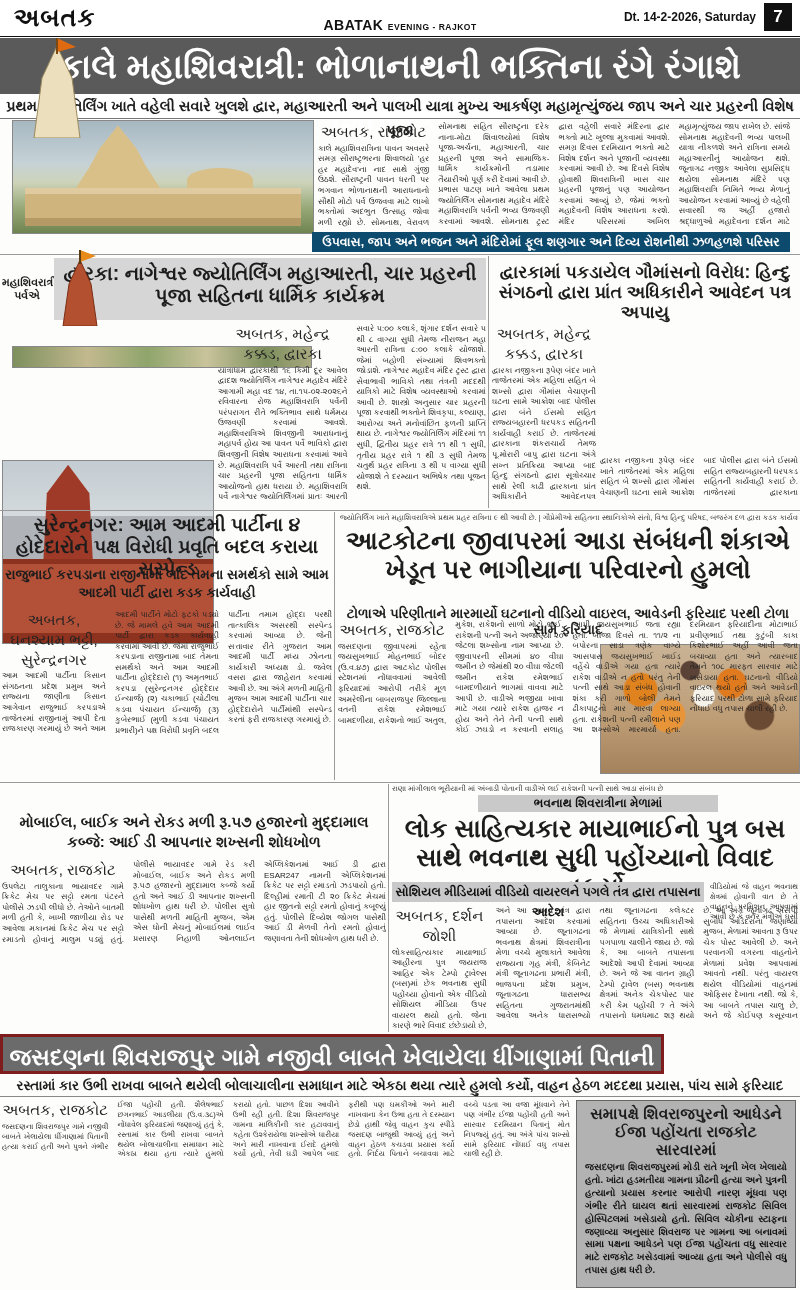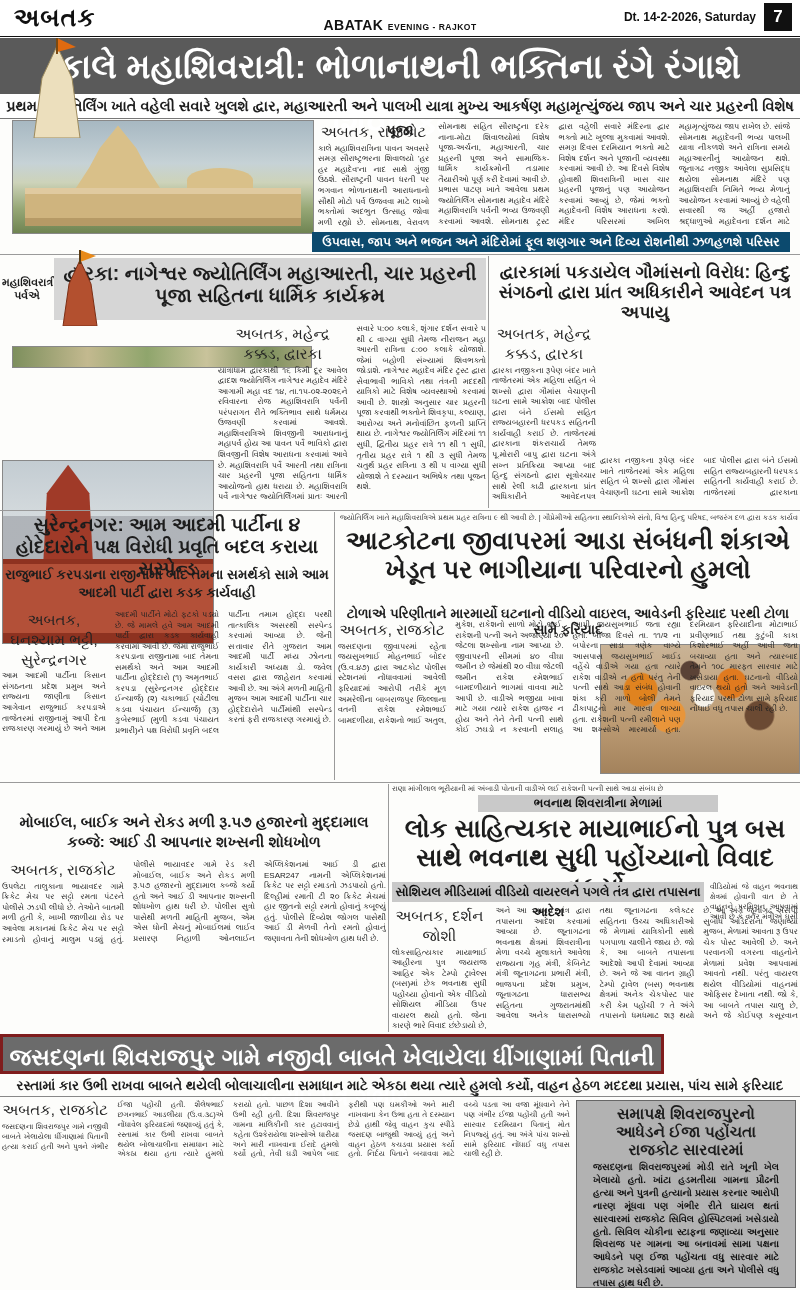--- a/index.html
+++ b/index.html
@@ -169,18 +169,18 @@
   </div>
 
   <div class="abs banner" style="left:0;top:1034px;width:664px;height:40px;background:#6b6b6b;font-size:23px;line-height:40px;border:3px solid #7f1d1d;box-sizing:border-box;">જસદણના શિવરાજપુર ગામે નજીવી બાબતે ખેલાયેલા ધીંગાણામાં પિતાની હત્યા: પુત્ર ગંભીર</div>
   <div class="abs hl" style="left:0;top:1076px;width:800px;height:20px;font-size:13.5px;line-height:20px;border-bottom:1px solid #888;">રસ્તામાં કાર ઉભી રાખવા બાબતે થયેલી બોલાચાલીના સમાધાન માટે એકઠા થયા ત્યારે હુમલો કર્યો, વાહન હેઠળ મદદથા પ્રયાસ, પાંચ સામે ફરિયાદ</div>
 
   <div class="abs body-cols" style="left:2px;top:1100px;width:568px;height:188px;column-count:5;font-size:7.5px;">
     <span class="dateline">અબતક, રાજકોટ</span>
     <span>જસદણના શિવરાજપુર ગામે નજીવી બાબતે ખેલાયેલા ધીંગાણામાં પિતાની હત્યા કરાઈ હતી અને પુત્રને ગંભીર ઈજા પહોંચી હતી. શૈલેષભાઈ છગનભાઈ આડલીયા (ઉ.વ.૩૮)એ નોંધાવેલ ફરિયાદમાં જણાવ્યું હતું કે, રસ્તામાં કાર ઉભી રાખવા બાબતે થયેલ બોલાચાલીના સમાધાન માટે એકઠા થયા હતા ત્યારે હુમલો કરાયો હતો. પાછળ દિશા આવીને ઉભી રહી હતી. દિશા શિવરાજપુર ગામના માલિકીની કાર હટાવવાનું કહેતા ઉશ્કેરાયેલા શખ્સોએ ધારીયા અને મારી નાખવાના ઈરાદે હુમલો કર્યો હતો, તેવી ઘડી આપેલ બાદ ફરીથી પણ ઘમકીઓ અને મારી નાખવાના કેન ઉભા હતા તે દરમ્યાન છેડો હાથી જેવુ વાહન કુચ સ્પીડે જસદણ બાજુથી આવ્યું હતું અને વાહન હેઠળ કચડવા પ્રયાસ કર્યો હતો. નિર્દય પિતાને બચાવવા માટે વચ્ચે પડતા આ વજા મૂંધવાને તેને પણ ગંભીર ઈજા પહોંચી હતી અને સારવાર દરમિયાન પિતાનું મોત નિપજ્યું હતું. આ અંગે પાંચ શખ્સો સામે ફરિયાદ નોંધાઈ વધુ તપાસ ચાલી રહી છે.</span>
   </div>
 
-  <div class="abs" style="left:576px;top:1100px;width:220px;height:188px;background:#b2b2b2;border:1px solid #666;box-sizing:border-box;padding:4px 16px;">
+  <div class="abs" style="left:576px;top:1100px;width:220px;height:188px;background:#b2b2b2;border:1px solid #666;box-sizing:border-box;padding:4px 8px;">
     <div class="hl" style="font-size:15.5px;">સમાપક્ષે શિવરાજપુરનો આધેડને ઈજા પહોંચતા રાજકોટ સારવારમાં</div>
     <div style="font-size:9.5px;font-weight:bold;text-align:justify;line-height:1.35;margin-top:3px;overflow:hidden;height:128px;">જસદણના શિવરાજપુરમાં મોડી રાતે ખૂની ખેલ ખેલાયો હતો. ખાંટા હડમતીયા ગામના પ્રૌઢની હત્યા અને પુત્રની હત્યાનો પ્રયાસ કરનાર આરોપી નારણ મૂંધવા પણ ગંભીર રીતે ઘાયલ થતાં સારવારમાં રાજકોટ સિવિલ હોસ્પિટલમાં ખસેડાયો હતો. સિવિલ ચોકીના સ્ટાફના જણાવ્યા અનુસાર શિવરાજ પર ગામના આ બનાવમાં સામા પક્ષના આધેડને પણ ઈજા પહોંચતા વધુ સારવાર માટે રાજકોટ ખસેડવામાં આવ્યા હતા અને પોલીસે વધુ તપાસ હાથ ધરી છે.</div>
   </div>
 
 </div>
 
 </body></html>

